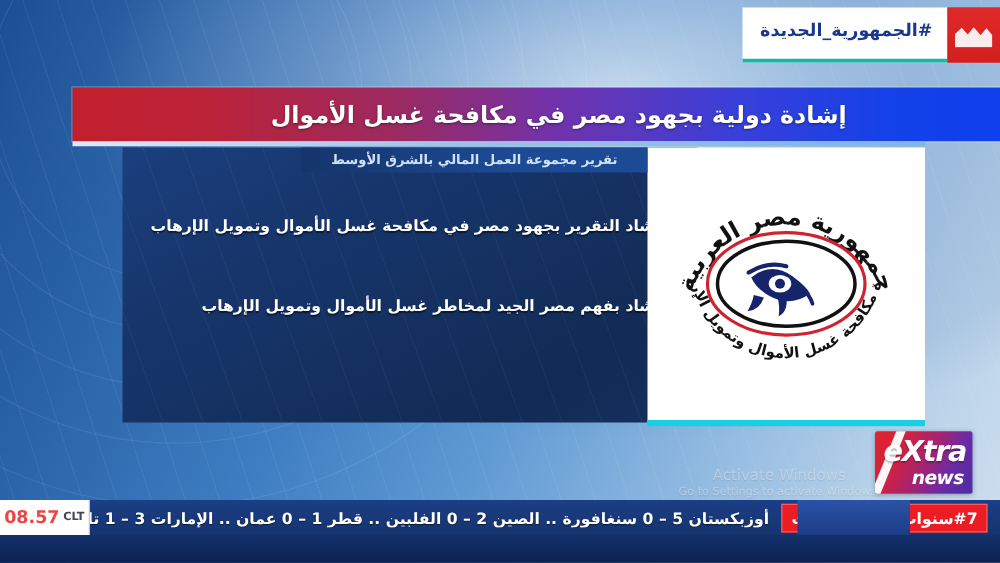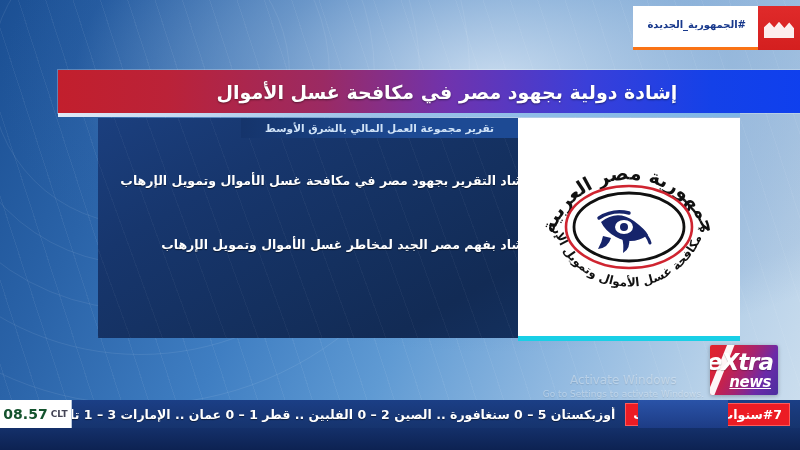--- a/index.html
+++ b/index.html
@@ -29,24 +29,24 @@
     position:absolute; border:1px solid rgba(255,255,255,.18);
     border-radius:50%; left:50%; top:50%; transform:translate(-50%,-50%);
   }
 
   
   .tophash{
     position:absolute; right:0; top:6px; height:44px;
     display:flex; align-items:stretch; z-index:6;
   }
   .tophash .label{
-    background:#fff; color:#17388c; font-weight:bold; font-size:10px;
+    background:#fff; color:#17388c; font-weight:bold; font-size:14px;
     display:flex; align-items:center; padding:0 12px 4px 14px;
     direction:rtl; letter-spacing:-.2px;
-    border-bottom:3px solid #f97316;
+    border-bottom:3px solid #14b8a6;
   }
   .tophash .redblk{ width:42px; background:#e02a2a; }
   .tophash .redblk .inner{
     width:100%; height:100%;
     background:linear-gradient(#e02a2a,#d41f1f);
     position:relative;
   }
   .tophash .redblk .inner::after{
     content:""; position:absolute; left:6px; top:14px; width:30px; height:18px;
     background:#fff;
@@ -116,38 +116,38 @@
   }
   .cyanstrip{
     position:absolute; left:518px; top:336px; width:222px; height:5px;
     background:#19cfe6; z-index:5;
   }
   .emblem{ position:relative; width:200px; height:196px; }
   .emblem svg{ width:100%; height:100%; display:block; }
 
   
   .exlogo{
-    position:absolute; right:22px; top:345px; width:68px; height:50px; z-index:7;
+    position:absolute; right:22px; top:345px; width:78px; height:50px; z-index:7;
     background:linear-gradient(118deg,#e2242c 0%,#d2213f 26%,#a32472 52%,#6b2aa8 74%,#4b2ea0 100%);
     border-radius:2px; overflow:hidden;
     box-shadow:0 1px 4px rgba(0,0,0,.28);
   }
   .exlogo .slash{
     position:absolute; left:6px; top:-8px; width:7px; height:72px;
     background:#fff; transform:rotate(22deg); opacity:.96;
   }
   .exlogo .e1{
     position:absolute; right:5px; top:4px; color:#fff;
     font-size:23px; font-weight:bold; font-style:italic; letter-spacing:-1px;
     font-family:"DejaVu Sans","Liberation Sans",sans-serif;
     text-shadow:0 1px 1px rgba(0,0,0,.25);
   }
   .exlogo .e2{
     position:absolute; right:7px; bottom:4px; color:#fff;
-    font-size:15px; font-weight:bold; font-style:italic; letter-spacing:-.5px;text-decoration:underline;
+    font-size:15px; font-weight:bold; font-style:italic; letter-spacing:-.5px;
   }
 
   
   .wmark{
     position:absolute; right:96px; top:372px; z-index:6;
     color:rgba(235,242,250,.42); text-align:center; line-height:1.35;
     text-shadow:0 1px 1px rgba(0,0,0,.10);
   }
   .wmark .w1{ font-size:12px; }
   .wmark .w2{ font-size:9px; }
@@ -166,21 +166,21 @@
   .ticker .scores{
     color:#fff; font-size:12.5px; font-weight:bold; white-space:nowrap;
     margin-right:10px; text-shadow:0 1px 1px rgba(0,0,0,.5);
     flex:1 1 auto; overflow:hidden;
   }
   .clockbox{
     position:absolute; left:0; top:400px; width:72px; height:28px; z-index:9;
     background:#fff; display:flex; align-items:center; justify-content:center; gap:3px;
     border-right:1px solid #b9c8dd;
   }
-  .clockbox .t{ color:#14532d; font-size:14px; font-weight:bold; }
+  .clockbox .t{ color:#ef4444; font-size:14px; font-weight:bold; }
   .clockbox .z{ color:#445; font-size:9px; font-weight:bold; }
   .botband{
     position:absolute; left:0; right:0; top:428px; height:22px; z-index:8;
     background:linear-gradient(180deg,#14306a,#0d2252);
   }
   .botband .blk{
     position:absolute; right:72px; top:-28px; width:90px; height:28px;
     background:linear-gradient(180deg,#2a53a8,#1d3c85);
   }
 </style>

